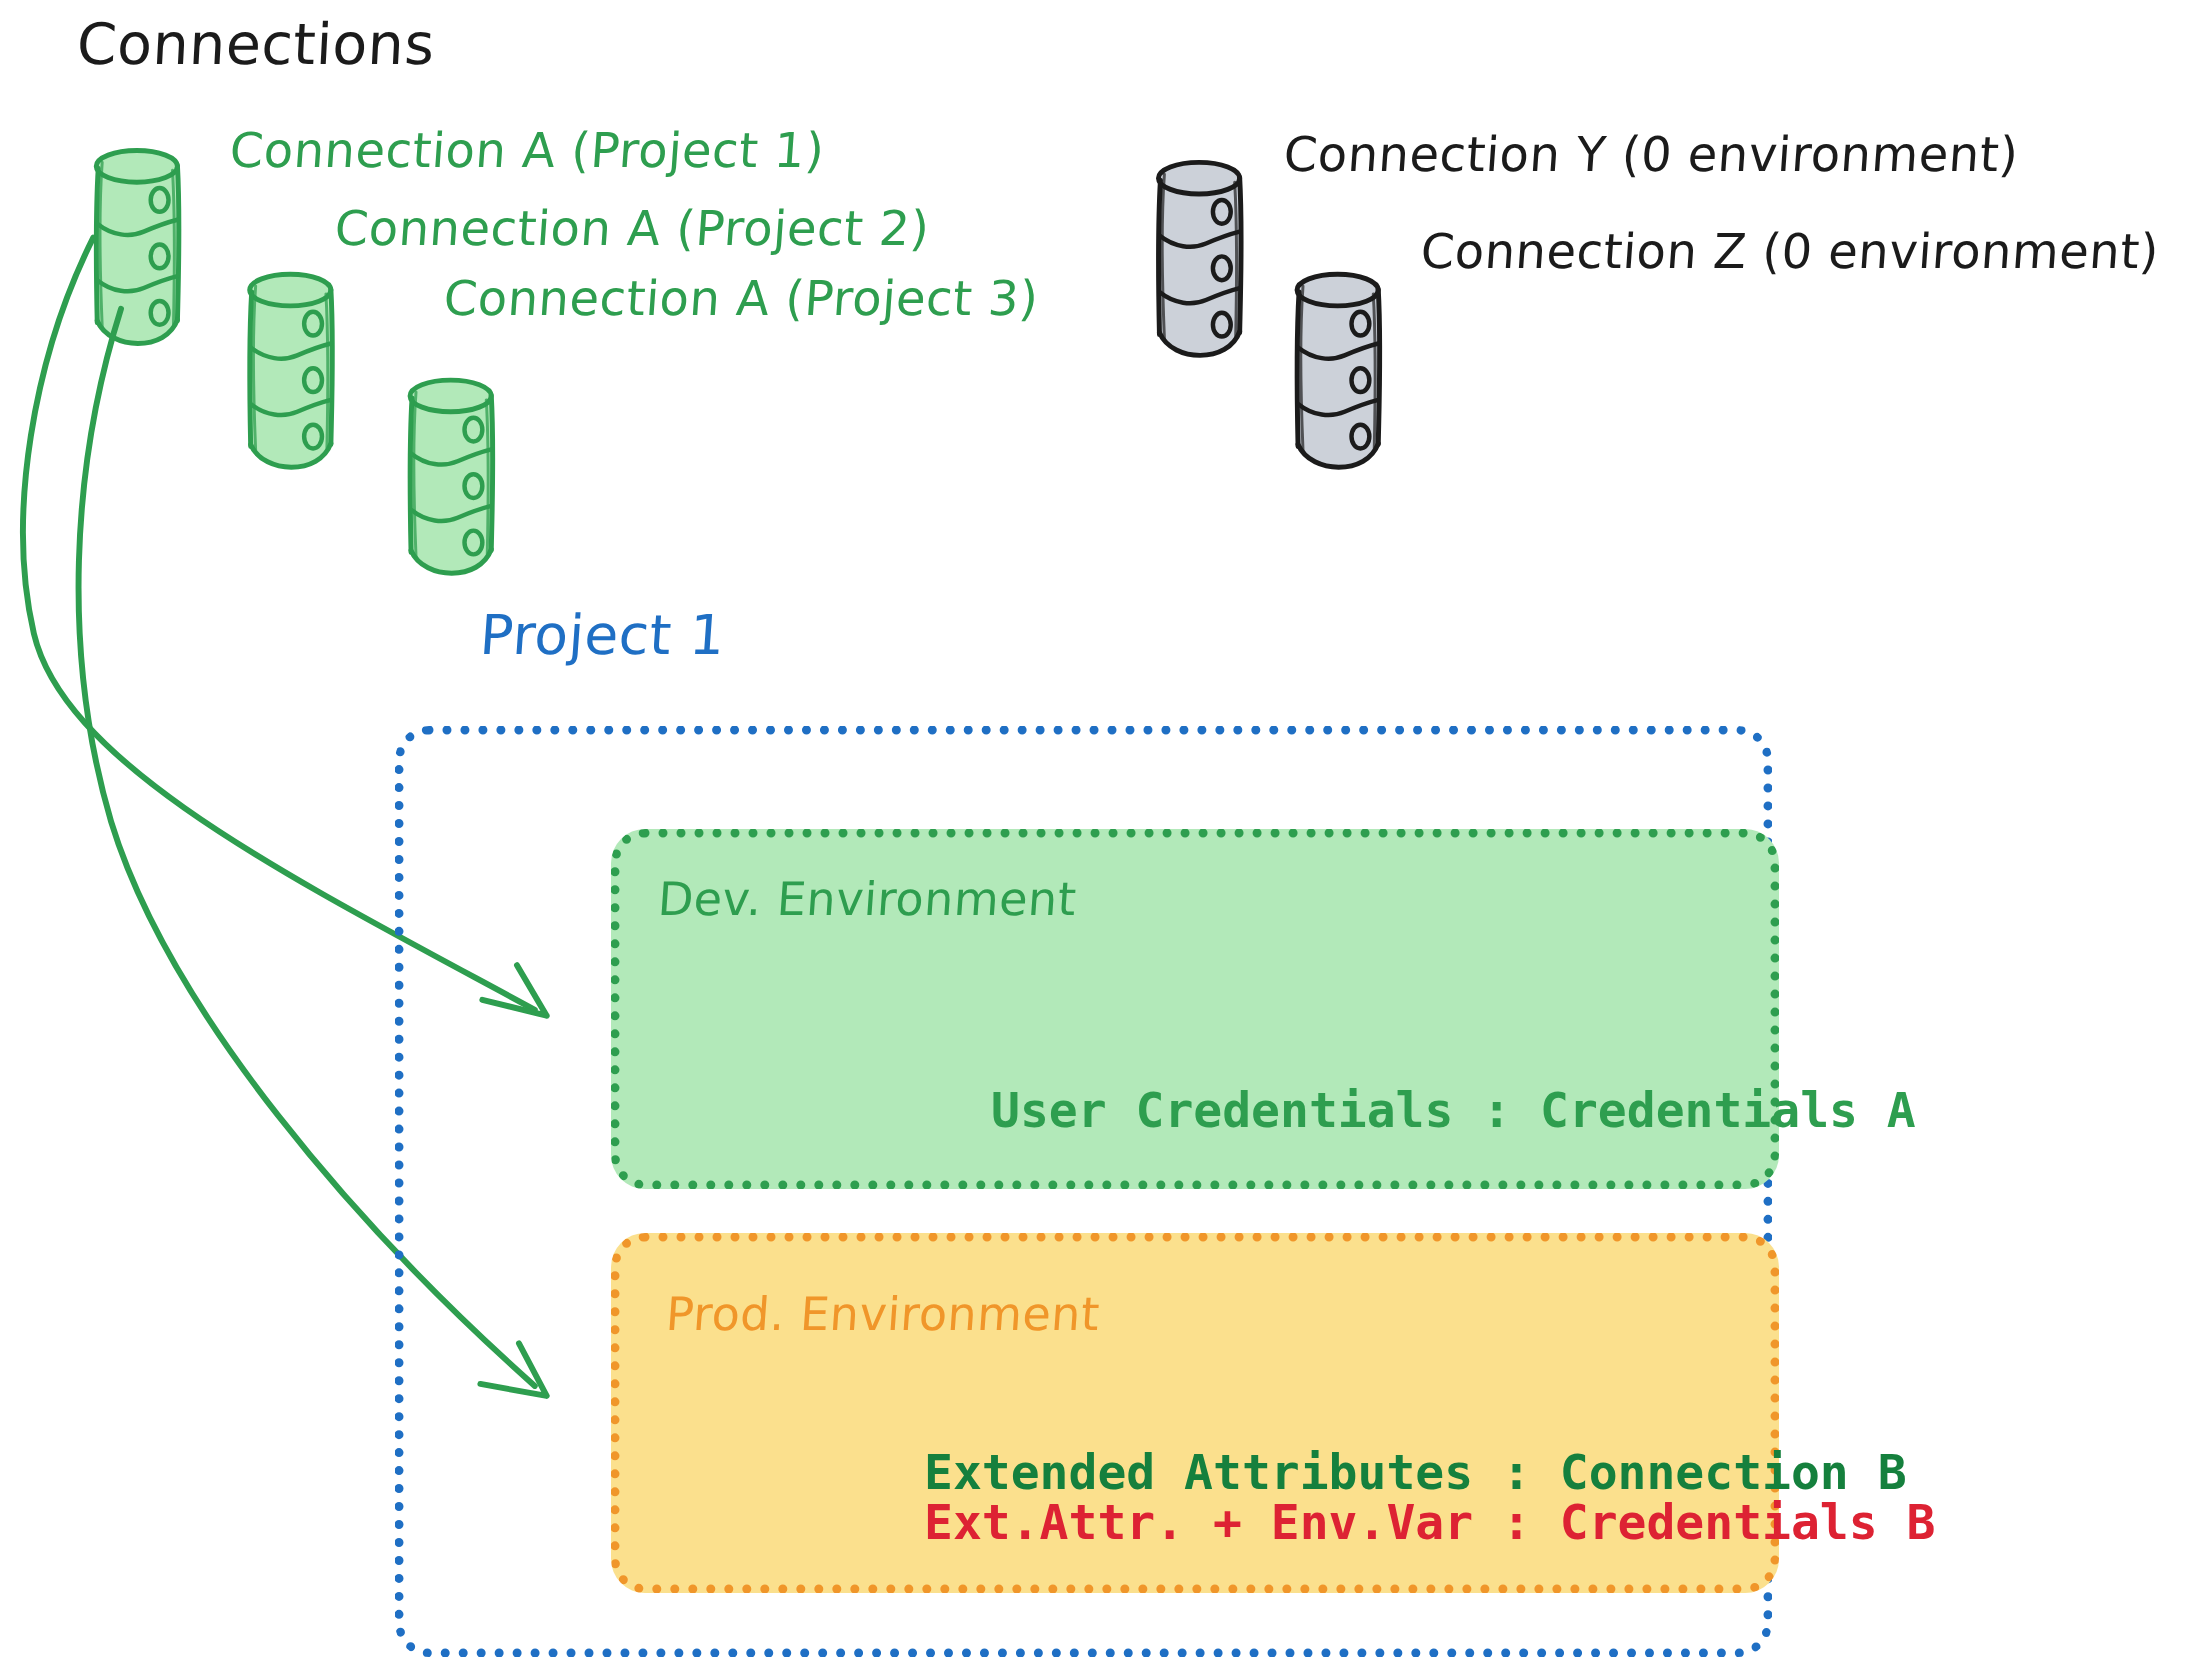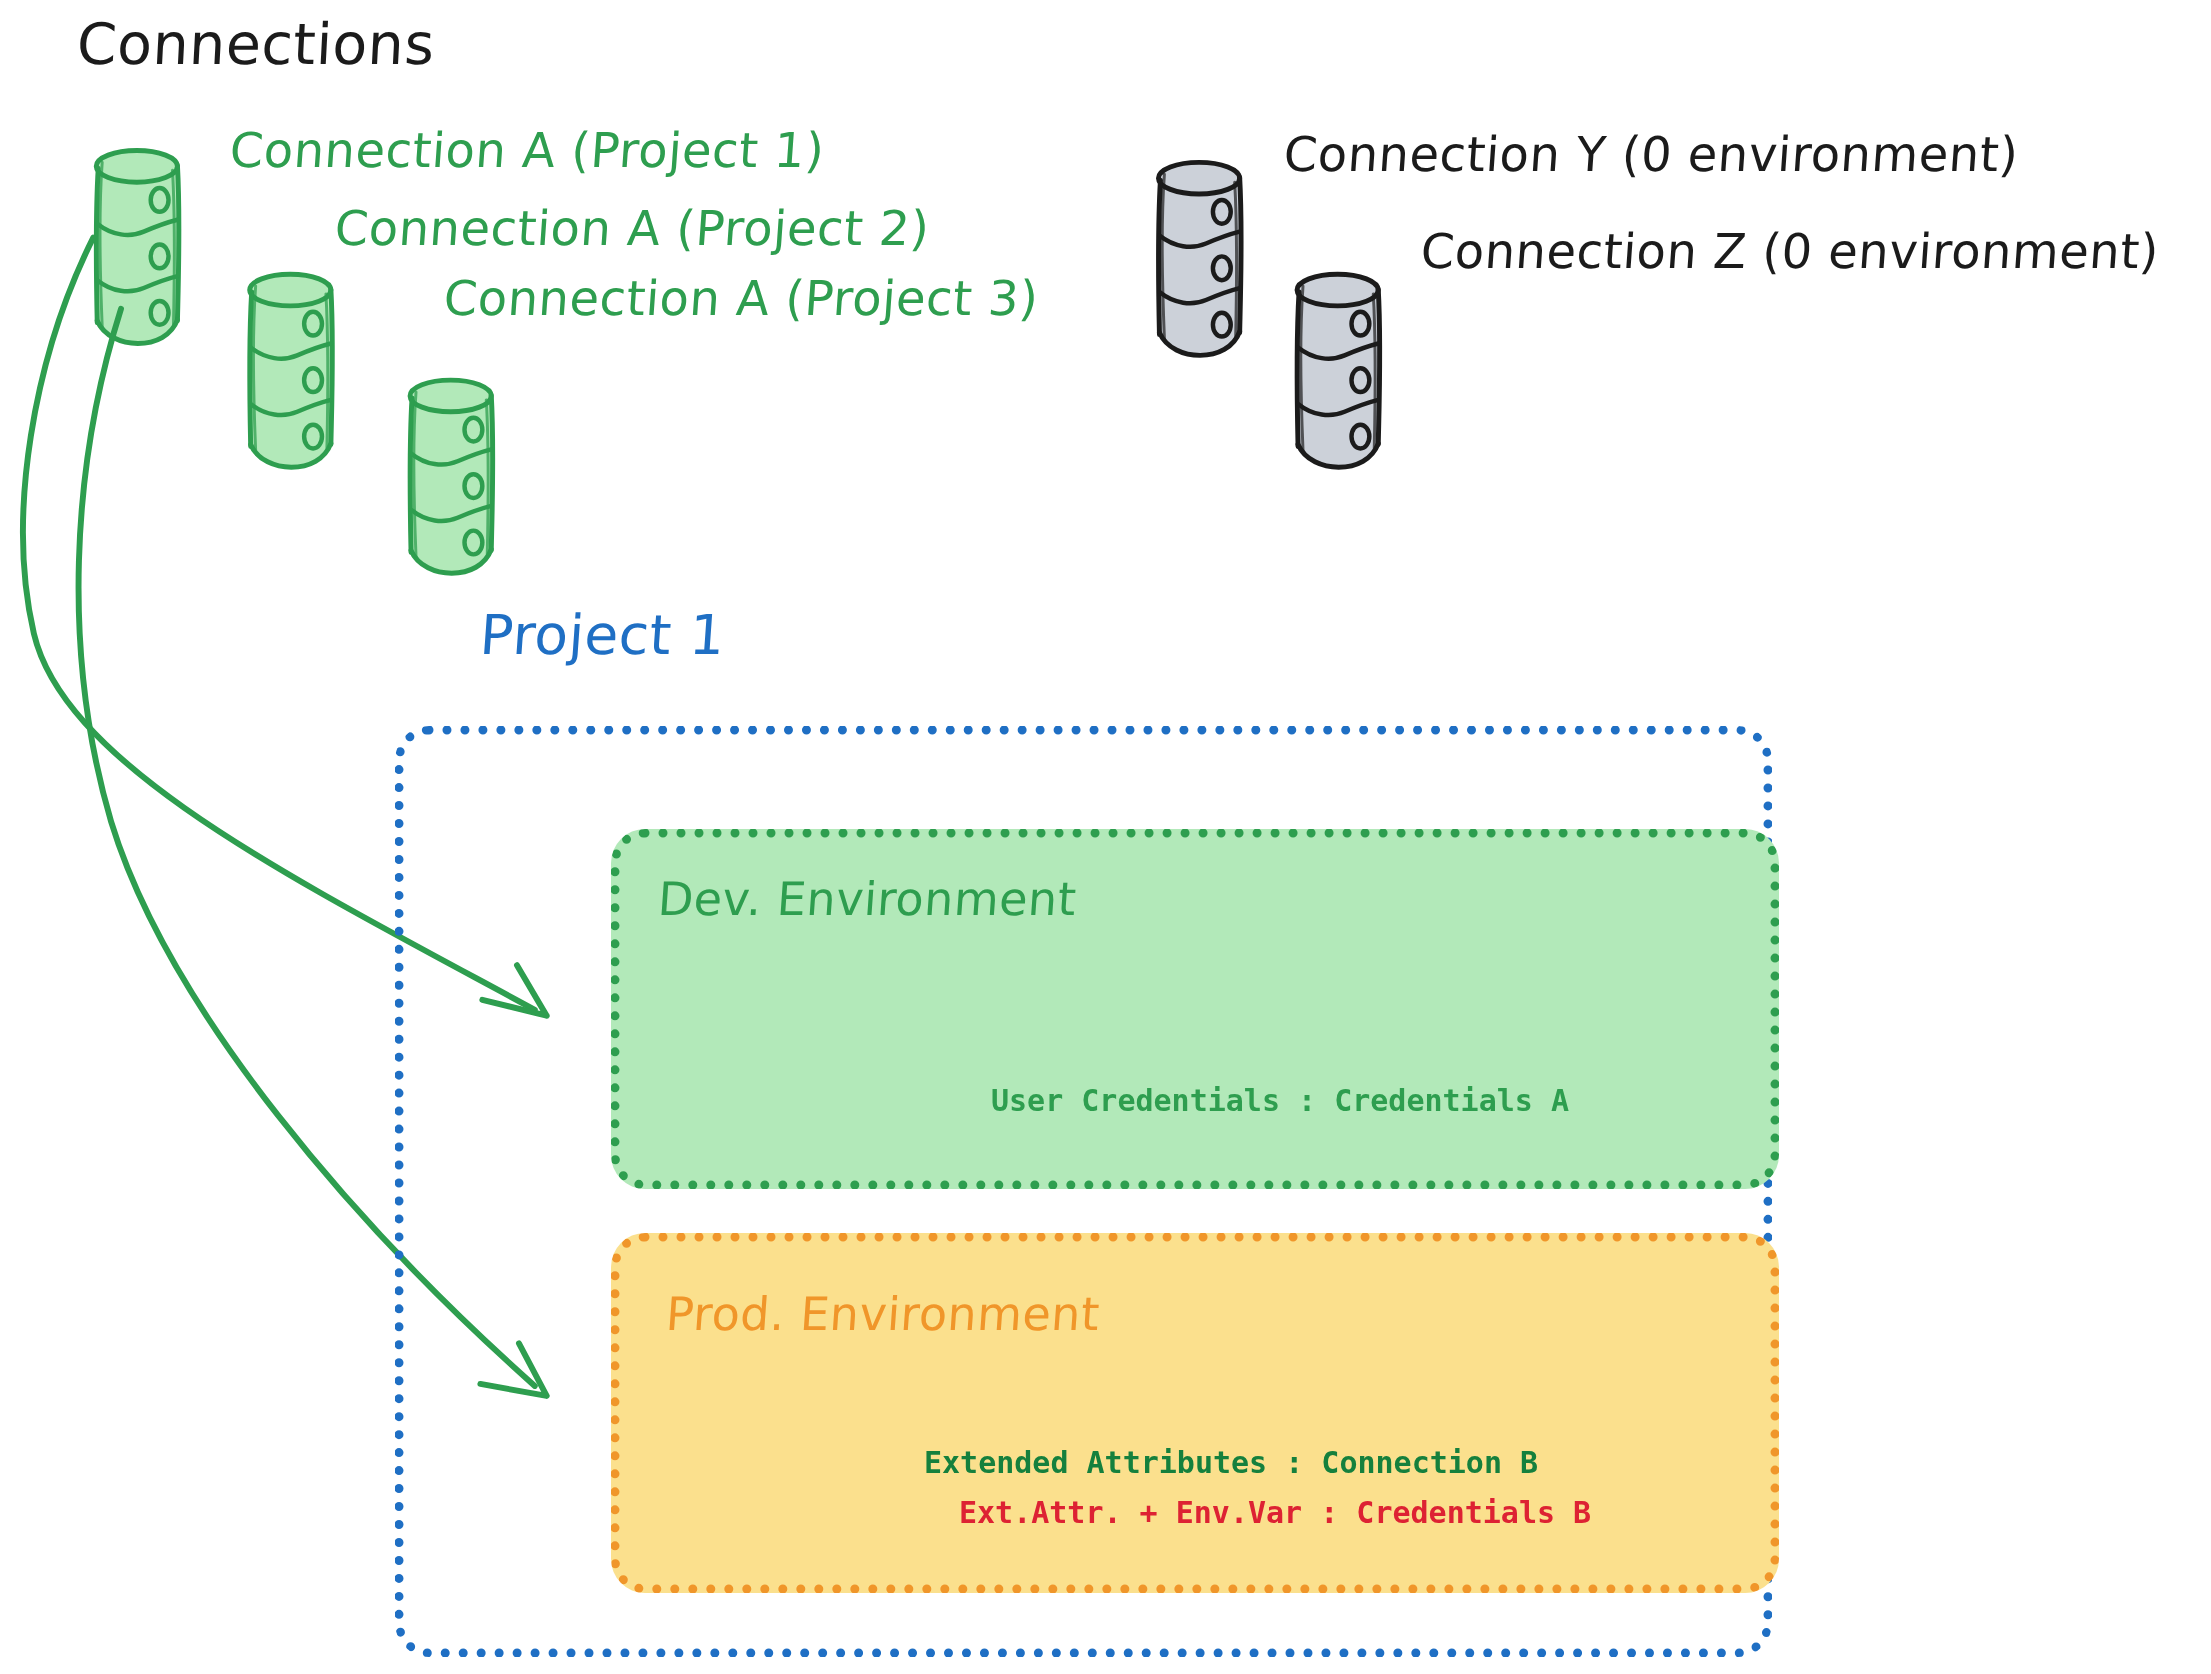--- a/index.html
+++ b/index.html
@@ -81,24 +81,24 @@
 
   
   .env-title {
     font-size: 46px;
     transform: skewX(-4deg);
   }
   #dev-title  { left: 658px;  top: 876px;  color: #2e9e4f; }
   #prod-title { left: 666px;  top: 1291px; color: #f0962a; }
 
   
-  .mono-line { font-size: 30px; }
+  .mono-line { font-size: 48px; }
   #dev-cred   { left: 991px; top: 1086px; color: #2e9e4f; }
   #prod-line1 { left: 924px;  top: 1448px; color: #15803d; }
-  #prod-line2 { left: 924px;  top: 1498px; color: #dd2233; margin-left: 35px; }
+  #prod-line2 { left: 924px;  top: 1498px; color: #dd2233; }
 
   
   .box {
     position: absolute;
     box-sizing: border-box;
   }
   #project-box {
     left: 395px;
     top: 726px;
     width: 1377px;

